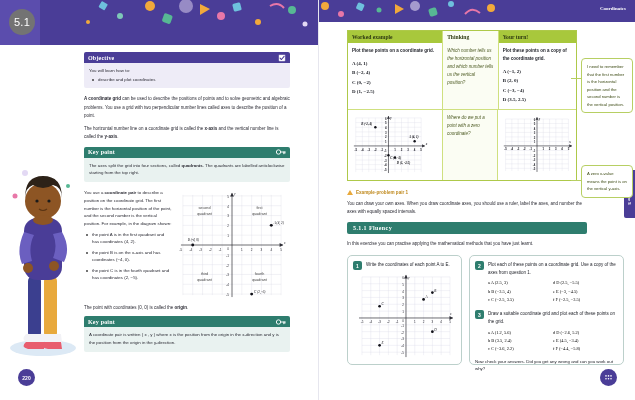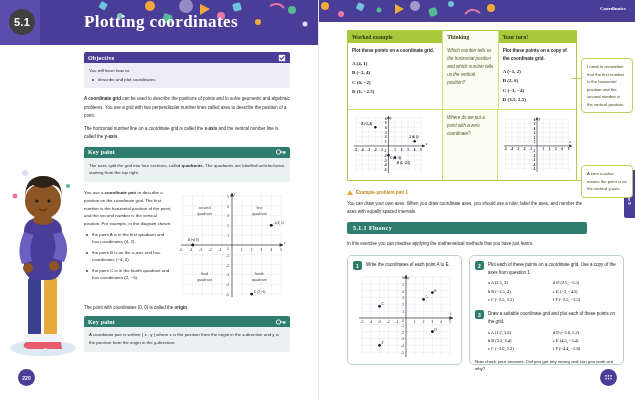--- a/index.html
+++ b/index.html
@@ -33,22 +33,22 @@
     overflow: hidden;
   }
   .banner-tab {
     position: absolute; left: 0; top: 0;
     width: 40px; height: 45px;
     background: #5b4dad;
   }
   .chapnum {
     position: absolute; left: 9px; top: 9px;
     width: 26px; height: 26px; border-radius: 50%;
-    background: #404040;
-    color: #ffffff; font-size: 11px; font-weight: bold;
+    background: #737373;
+    color: #ffffff; font-size: 11px; font-weight: normal;
     display: flex; align-items: center; justify-content: center;
     letter-spacing: .3px;
   }
   .banner-title {
     position: absolute; left: 84px; top: 12px;
     color: #ffffff; font-size: 17px; font-weight: bold;
     font-family: "Liberation Serif", serif;
     letter-spacing: .4px;
   }
 
@@ -245,21 +245,20 @@
           <circle cx="258" cy="22" r="3" fill="#f2a93b"></circle>
           <path d="M270 6 q8 -5 14 2" stroke="#e877a8" stroke-width="2" fill="none"></path>
           <circle cx="292" cy="10" r="4" fill="#57b894"></circle>
           <circle cx="305" cy="24" r="2.5" fill="#e3d9f4"></circle>
           <rect x="100" y="2" width="7" height="7" rx="1" fill="#6ec0dd" transform="rotate(30 103 5)"></rect>
           <circle cx="88" cy="22" r="2" fill="#f2a93b"></circle>
         </svg>
       </div>
       <div class="banner-tab"></div>
       <div class="chapnum">5.1</div>
-      <div class="banner-title">Plotting coordinates</div>
     </div>
 
     <div class="person">
       <svg width="74" height="200" viewBox="0 0 74 200">
         <ellipse cx="37" cy="192" rx="33" ry="8" fill="#dce9f5"></ellipse>
         <rect x="22" y="120" width="13" height="62" rx="5" fill="#3b3f8f"></rect>
         <rect x="38" y="120" width="13" height="62" rx="5" fill="#e8a93c"></rect>
         <path d="M20 178 q-6 6 2 9 l16 0 0 -9 z" fill="#f2f2f6"></path>
         <path d="M38 178 q-4 7 4 9 l14 0 -1 -9 z" fill="#f2f2f6"></path>
         <path d="M20 186 q-6 5 2 7 l16 0 0 -7 z" fill="#e85d6e"></path>

